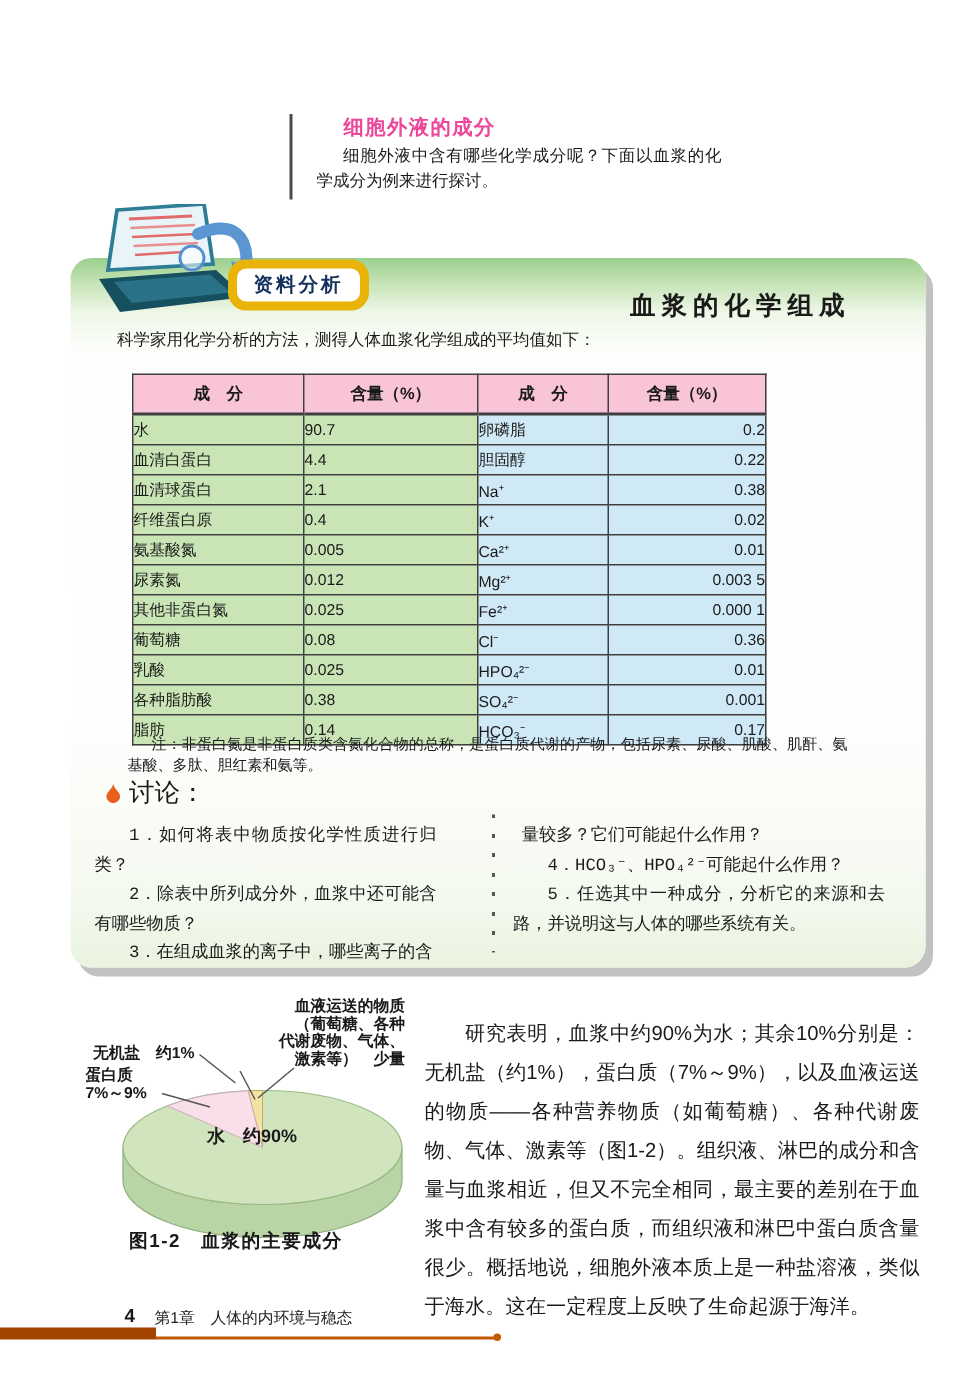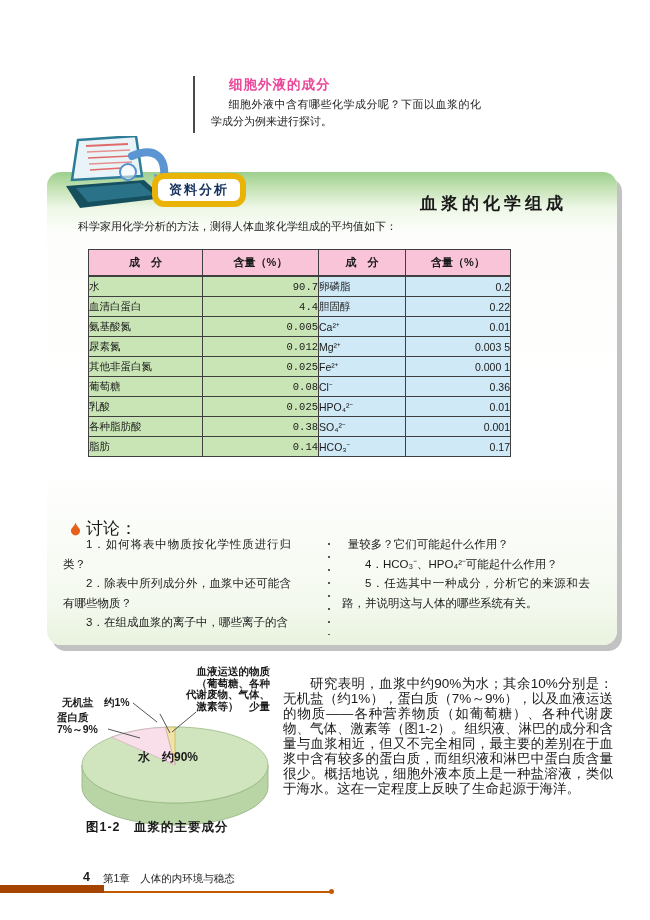--- a/index.html
+++ b/index.html
@@ -19,44 +19,44 @@
   .badge{left:152px;top:173px;background:#ffffff;border:6px solid #eab308;border-radius:12px;
          padding:2px 11px;font-size:13px;font-weight:bold;color:#16315e;letter-spacing:2px;}
   .tbl-title{left:0;top:20px;width:100%;padding-right:50px;box-sizing:border-box;text-align:right;
              font-family:"DejaVu Serif",serif;font-weight:bold;font-size:17px;letter-spacing:4px;margin:0;}
   .tbl-intro{left:31px;top:47px;font-size:11px;margin:0;}
 
   table.chem{left:41px;top:77px;border-collapse:collapse;table-layout:fixed;}
   table.chem th,table.chem td{border:1px solid #3f3f3f;font-size:10.5px;padding:0;height:19px;}
   table.chem th{height:25px;background:#f9c3d8;font-weight:bold;font-size:11px;border-bottom:2px solid #3f3f3f;}
   td.c-name{background:#c9e5b6;text-align:left;padding-left:14px;width:113px;}
-  td.c-val {background:#c9e5b6;text-align:right;width:115px;font-family:Liberation Mono, monospace;}
+  td.c-val {background:#c9e5b6;text-align:left;width:115px;}
   td.i-name{background:#d0e9f7;text-align:left;padding-left:27px;width:86px;}
   td.i-val {background:#d0e9f7;text-align:right;width:104px;}
 
   .note{left:38px;top:318px;width:480px;font-size:10px;line-height:13.5px;text-align:justify;text-indent:1.6em;margin:0;}
 
   .disc-head{left:23px;top:345px;font-family:"DejaVu Serif",serif;font-size:17px;display:flex;align-items:center;gap:5px;}
-  .disc-col{top:363px;font-family:Liberation Sans, sans-serif;font-size:11.5px;line-height:19.5px;text-align:justify;}
+  .disc-col{top:376px;font-family:Liberation Mono, monospace;font-size:11.5px;line-height:19.5px;text-align:justify;}
   .disc-col p{margin:0;text-indent:2em;}
   .disc-col p.cont{text-indent:0.5em;}
   .disc-left{left:16px;width:228px;}
   .disc-right{left:295px;width:248px;}
   .divider{left:281px;top:371px;width:2px;height:92px;
            background:repeating-linear-gradient(180deg,#555 0 2.5px,transparent 2.5px 13px);}
 
   
   .fig-label{font-size:10.5px;font-weight:bold;line-height:11.5px;white-space:pre-line;}
   .lbl-transport{left:166px;top:666px;width:104px;text-align:right;}
   .lbl-salt{left:62px;top:697px;white-space:nowrap;}
   .lbl-protein{left:57px;top:712px;}
   .lbl-water{left:138px;top:749px;font-size:12px;font-weight:bold;}
   .fig-caption{left:86px;top:819px;font-size:12.5px;font-weight:bold;letter-spacing:1px;}
 
-  .main-text{left:283px;top:676px;width:330px;font-size:13.5px;line-height:15px;
+  .main-text{left:283px;top:676px;width:330px;font-size:13.5px;line-height:26px;
              text-align:justify;text-indent:2em;margin:0;}
 
   
   .foot-bar{left:0;top:885px;width:104px;height:8px;background:#a54300;}
   .foot-line{left:104px;top:891px;width:226px;height:1.5px;background:#c25a00;}
   .foot-dot{left:329px;top:889px;width:5px;height:5px;border-radius:50%;background:#c25a00;}
   .foot-num{left:83px;top:870px;font-size:12.5px;font-weight:bold;}
   .foot-chap{left:103px;top:872px;font-size:10.5px;color:#222;}
 </style>
 </head>
@@ -86,20 +86,32 @@
           <td class="i-name">卵磷脂</td>
           <td class="i-val">0.2</td>
         </tr>
       <tr>
           <td class="c-name">血清白蛋白</td>
           <td class="c-val">4.4</td>
           <td class="i-name">胆固醇</td>
           <td class="i-val">0.22</td>
         </tr>
       <tr>
+          <td class="c-name">血清球蛋白</td>
+          <td class="c-val">2.1</td>
+          <td class="i-name">Na⁺</td>
+          <td class="i-val">0.38</td>
+        </tr>
+      <tr>
+          <td class="c-name">纤维蛋白原</td>
+          <td class="c-val">0.4</td>
+          <td class="i-name">K⁺</td>
+          <td class="i-val">0.02</td>
+        </tr>
+      <tr>
           <td class="c-name">氨基酸氮</td>
           <td class="c-val">0.005</td>
           <td class="i-name">Ca²⁺</td>
           <td class="i-val">0.01</td>
         </tr>
       <tr>
           <td class="c-name">尿素氮</td>
           <td class="c-val">0.012</td>
           <td class="i-name">Mg²⁺</td>
           <td class="i-val">0.003 5</td>
@@ -130,20 +142,21 @@
         </tr>
       <tr>
           <td class="c-name">脂肪</td>
           <td class="c-val">0.14</td>
           <td class="i-name">HCO₃⁻</td>
           <td class="i-val">0.17</td>
         </tr>
     </tbody>
   </table>
 
+  <p class="abs note">注：非蛋白氮是非蛋白质类含氮化合物的总称，是蛋白质代谢的产物，包括尿素、尿酸、肌酸、肌酐、氨基酸、多肽、胆红素和氨等。</p>
 
   <div class="abs disc-head">
     <svg width="11" height="14" viewBox="0 0 12 14">
       <path d="M6 0 C7 4 11 6 11 9 A5 5 0 0 1 1 9 C1 6 5 4 6 0 Z" fill="#e8611c"></path>
     </svg>
     <span>讨论：</span>
   </div>
 
   <div class="abs disc-col disc-left">
     <p>1．如何将表中物质按化学性质进行归类？</p>

